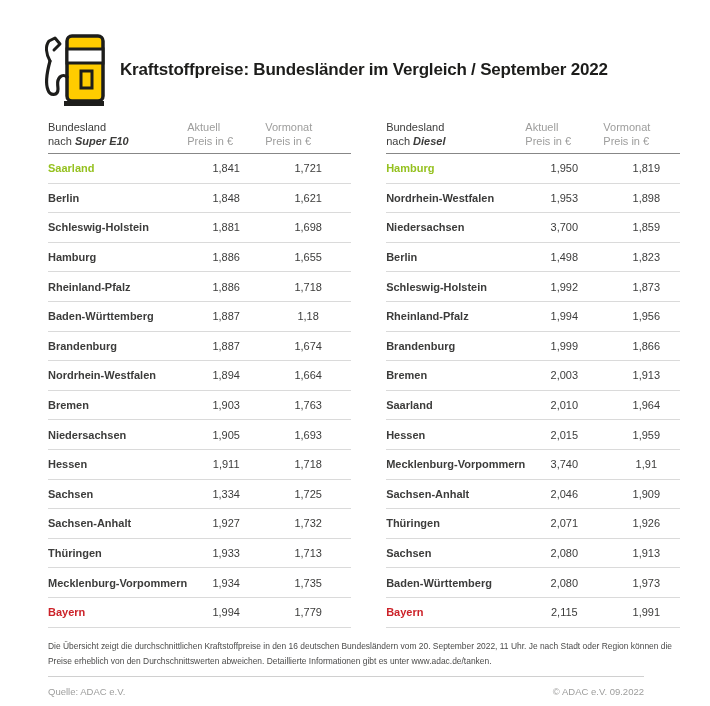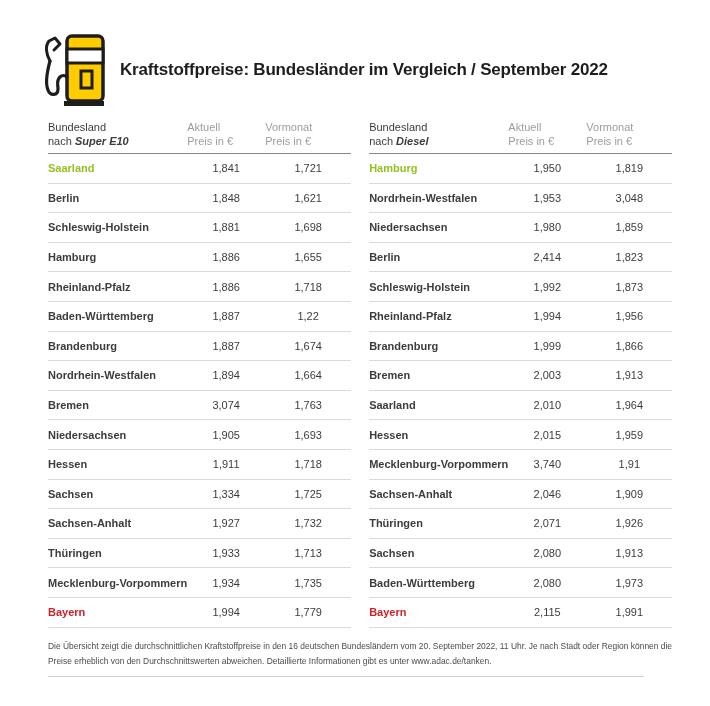--- a/index.html
+++ b/index.html
@@ -7,21 +7,21 @@
     width:680px; height:706px; background:#ffffff; overflow:hidden;
     font-family:"Liberation Sans", sans-serif; color:#3c3c3b;
     position:relative; box-sizing:border-box;
   }
   
   .masthead { display:flex; align-items:center; gap:14px; padding:34px 40px 0 40px; }
   .pump-icon { flex:0 0 auto; }
   .page-title { margin:0; font-size:17px; font-weight:bold; color:#1d1d1b; letter-spacing:-0.2px; }
 
   
-  .tables { display:grid; grid-template-columns:1fr 1fr; column-gap:18px; margin:14px 42px 0 48px; }
+  .tables { display:grid; grid-template-columns:1fr 1fr; column-gap:35px; margin:14px 42px 0 48px; }
   .thead {
     display:grid; grid-template-columns:1fr 78px 86px;
     font-size:11px; line-height:14px; color:#9d9d9c;
     padding-bottom:5px; border-bottom:1px solid #878787;
   }
   .thead .state-col { color:#3c3c3b; }
   .thead .num { }
   .thead b { font-weight:bold;font-style:italic; }
   .row {
     display:grid; grid-template-columns:1fr 78px 86px; align-items:center;
@@ -100,35 +100,35 @@
             <span class="price">1,655</span>
           </div>
           <div class="row">
             <span class="state">Rheinland-Pfalz</span>
             <span class="price">1,886</span>
             <span class="price">1,718</span>
           </div>
           <div class="row">
             <span class="state">Baden-Württemberg</span>
             <span class="price">1,887</span>
-            <span class="price">1,22</span>
+            <span class="price">1,18</span>
           </div>
           <div class="row">
             <span class="state">Brandenburg</span>
             <span class="price">1,887</span>
             <span class="price">1,674</span>
           </div>
           <div class="row">
             <span class="state">Nordrhein-Westfalen</span>
             <span class="price">1,894</span>
             <span class="price">1,664</span>
           </div>
           <div class="row">
             <span class="state">Bremen</span>
-            <span class="price">3,074</span>
+            <span class="price">1,903</span>
             <span class="price">1,763</span>
           </div>
           <div class="row">
             <span class="state">Niedersachsen</span>
             <span class="price">1,905</span>
             <span class="price">1,693</span>
           </div>
           <div class="row">
             <span class="state">Hessen</span>
             <span class="price">1,911</span>
@@ -179,30 +179,30 @@
       </div>
       <div>
           <div class="row green">
             <span class="state">Hamburg</span>
             <span class="price">1,950</span>
             <span class="price">1,819</span>
           </div>
           <div class="row">
             <span class="state">Nordrhein-Westfalen</span>
             <span class="price">1,953</span>
-            <span class="price">3,048</span>
+            <span class="price">1,898</span>
           </div>
           <div class="row">
             <span class="state">Niedersachsen</span>
-            <span class="price">1,980</span>
+            <span class="price">3,700</span>
             <span class="price">1,859</span>
           </div>
           <div class="row">
             <span class="state">Berlin</span>
-            <span class="price">2,414</span>
+            <span class="price">1,498</span>
             <span class="price">1,823</span>
           </div>
           <div class="row">
             <span class="state">Schleswig-Holstein</span>
             <span class="price">1,992</span>
             <span class="price">1,873</span>
           </div>
           <div class="row">
             <span class="state">Rheinland-Pfalz</span>
             <span class="price">1,994</span>
@@ -263,14 +263,18 @@
 
   </main>
 
   <p class="footnote">
     <span>Die Übersicht zeigt die durchschnittlichen Kraftstoffpreise in den 16 deutschen Bundesländern vom 20. September 2022, 11 Uhr. Je nach Stadt oder Region können die</span>
     <span>Preise erheblich von den Durchschnittswerten abweichen. Detaillierte Informationen gibt es unter www.adac.de/tanken.</span>
   </p>
 
   <div class="rule"></div>
 
+  <footer class="pagefooter">
+    <span>Quelle: ADAC e.V.</span>
+    <span>© ADAC e.V. 09.2022</span>
+  </footer>
 
 </div>
 
 </body></html>

